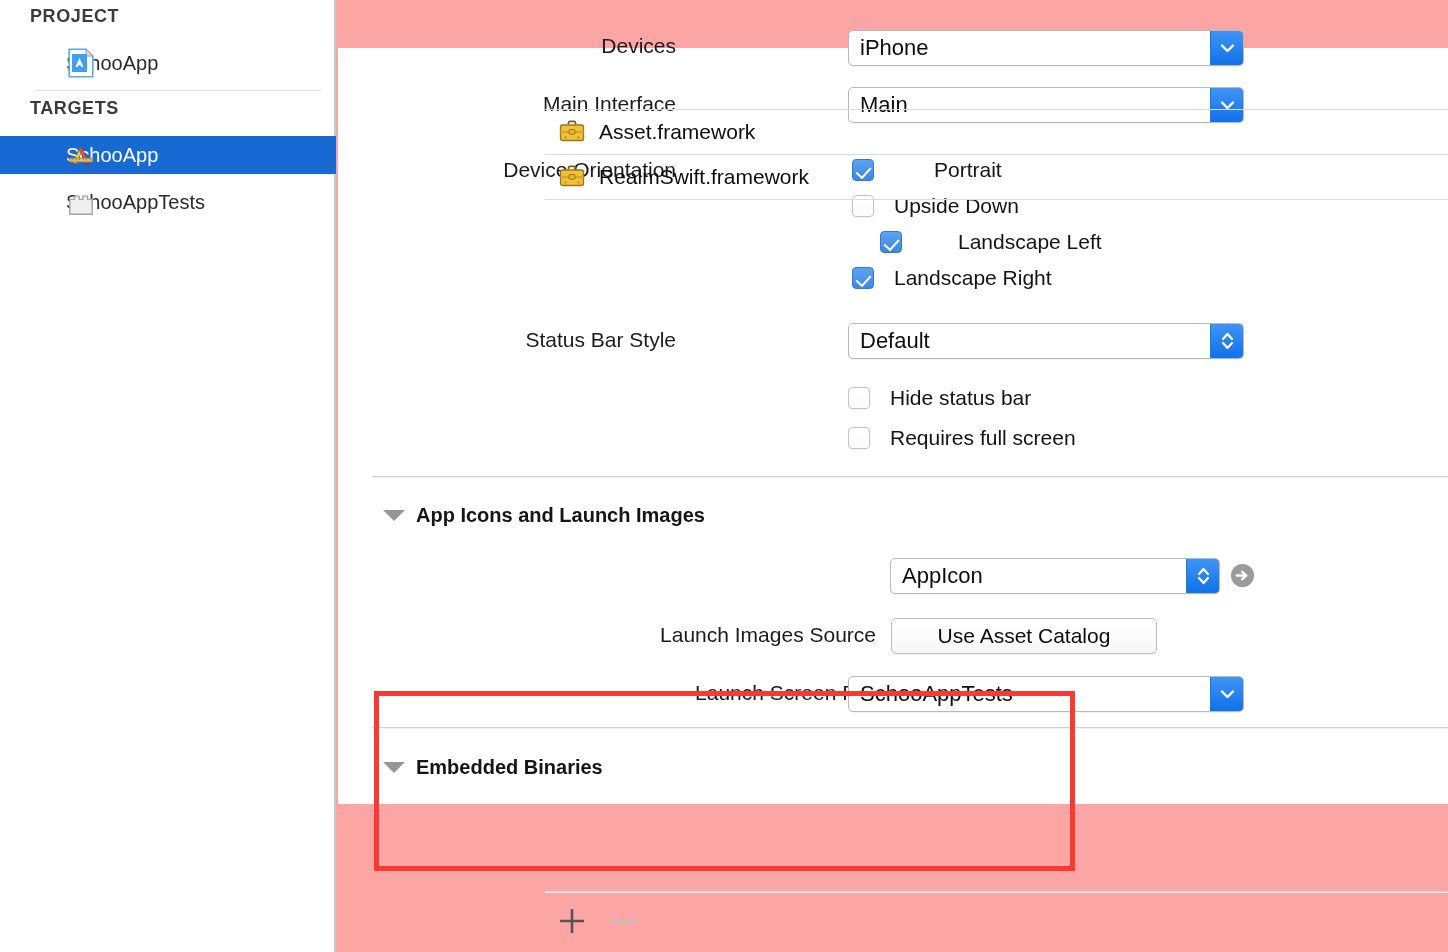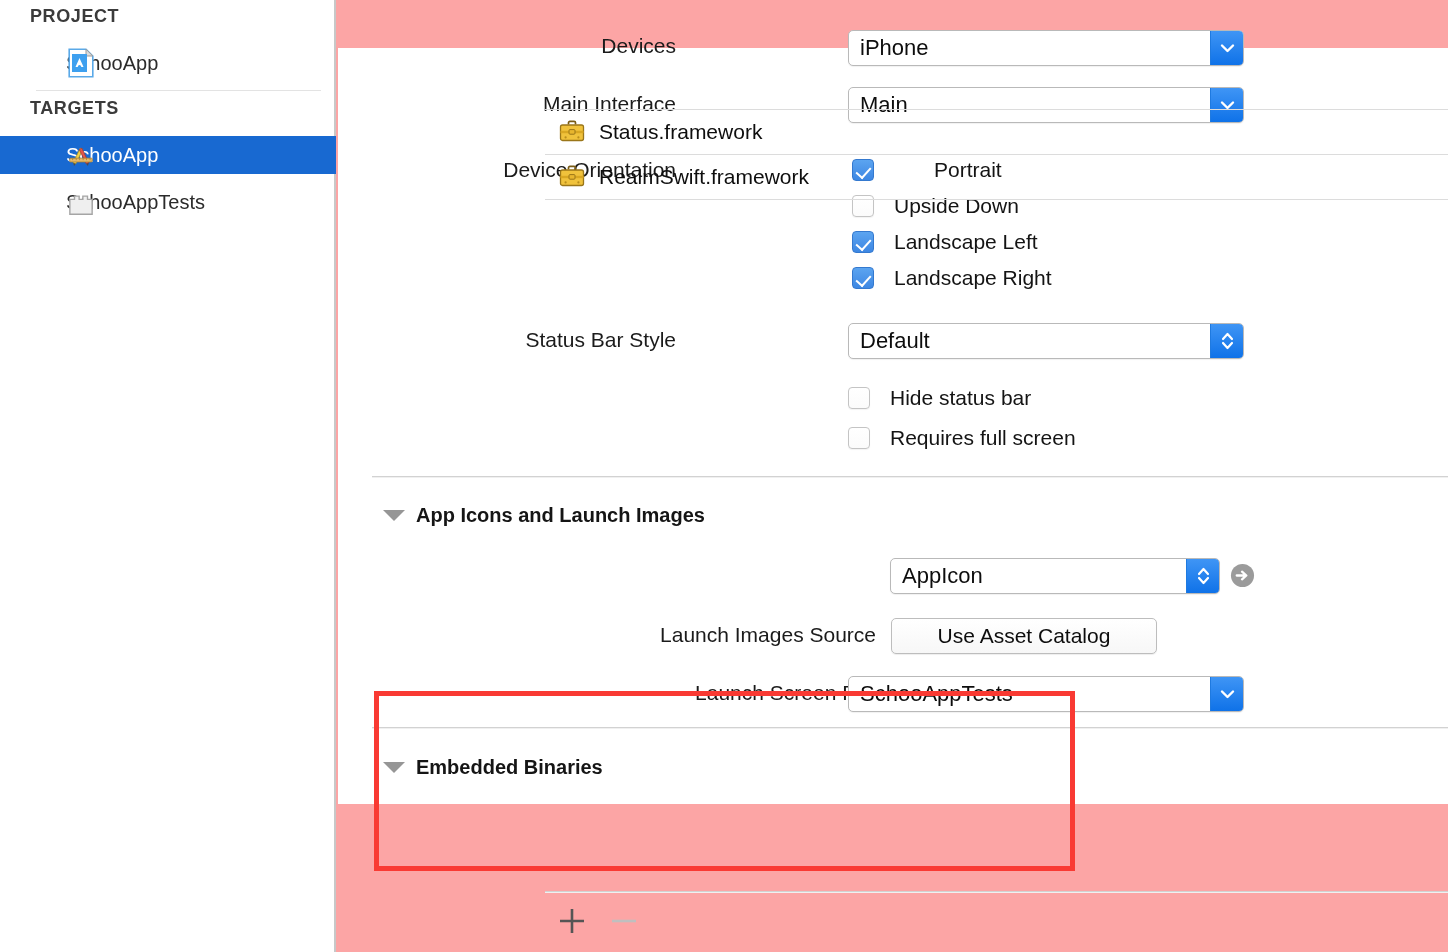--- a/index.html
+++ b/index.html
@@ -343,21 +343,21 @@
     <div class="flabel" style="right:772px; top:110px; width:320px;">Device Orientation</div>
 
     <div class="cbrow" style="left:514px; top:110px;gap:40px;">
       <span class="cbox on"></span>
       <span class="cblabel">Portrait</span>
     </div>
     <div class="cbrow" style="left:514px; top:146px;">
       <span class="cbox off"></span>
       <span class="cblabel">Upside Down</span>
     </div>
-    <div class="cbrow" style="left:514px; top:182px;">
+    <div class="cbrow" style="left:542px; top:182px;gap:36px;">
       <span class="cbox on"></span>
       <span class="cblabel">Landscape Left</span>
     </div>
     <div class="cbrow" style="left:514px; top:218px;">
       <span class="cbox on"></span>
       <span class="cblabel">Landscape Right</span>
     </div>
 
     <div class="flabel" style="right:772px; top:280px; width:320px;">Status Bar Style</div>
     <div class="combo stepper" style="left:510px; top:275px; width:396px;">
@@ -425,21 +425,21 @@
 
       <div class="eb-row" style="top:1px;">
         <svg class="fw-icon" viewBox="0 0 26 24">
           <path d="M9.5 4.5 V2.8 a1.4 1.4 0 0 1 1.4 -1.4 h4.2 a1.4 1.4 0 0 1 1.4 1.4 V4.5" fill="none" stroke="#7a5c16" stroke-width="1.7"></path>
           <rect x="1.5" y="5" width="23" height="15.5" rx="2" fill="#f0c23c" stroke="#9a7619" stroke-width="1.3"></rect>
           <rect x="1.5" y="10.8" width="23" height="2.4" fill="#d9a722"></rect>
           <rect x="10" y="9.6" width="6" height="4.6" rx="1" fill="#e8b62e" stroke="#9a7619" stroke-width="1"></rect>
           <circle cx="6.6" cy="17.4" r="1.1" fill="#b98d1c"></circle>
           <circle cx="19.4" cy="17.4" r="1.1" fill="#b98d1c"></circle>
         </svg>
-        <span class="eb-name">Status.framework</span>
+        <span class="eb-name">Asset.framework</span>
       </div>
 
       <div class="eb-line" style="top:45px;"></div>
 
       <div class="eb-row" style="top:46px;">
         <svg class="fw-icon" viewBox="0 0 26 24">
           <path d="M9.5 4.5 V2.8 a1.4 1.4 0 0 1 1.4 -1.4 h4.2 a1.4 1.4 0 0 1 1.4 1.4 V4.5" fill="none" stroke="#7a5c16" stroke-width="1.7"></path>
           <rect x="1.5" y="5" width="23" height="15.5" rx="2" fill="#f0c23c" stroke="#9a7619" stroke-width="1.3"></rect>
           <rect x="1.5" y="10.8" width="23" height="2.4" fill="#d9a722"></rect>
           <rect x="10" y="9.6" width="6" height="4.6" rx="1" fill="#e8b62e" stroke="#9a7619" stroke-width="1"></rect>

